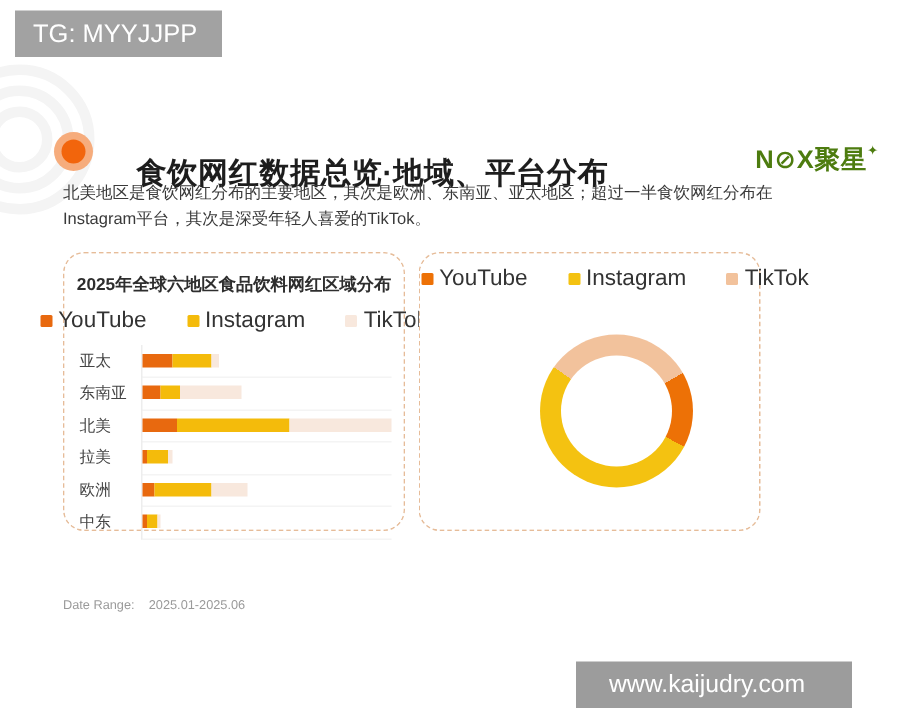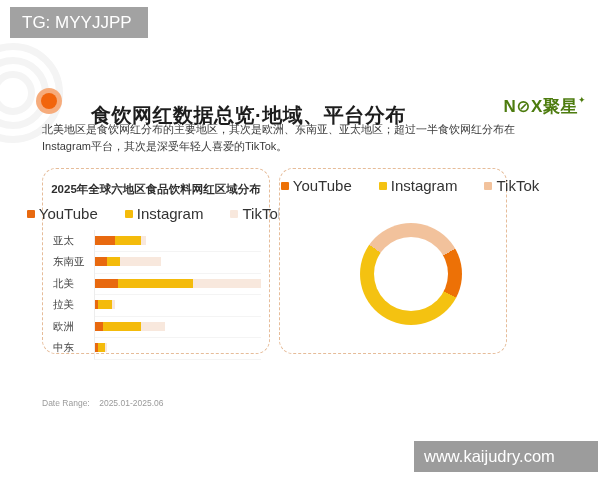--- a/index.html
+++ b/index.html
@@ -40,22 +40,22 @@
   .bar-area{flex:1;height:100%;display:flex;align-items:center;border-bottom:1px solid #f4f4f4;
             border-left:1px solid #ededed}
   .bar-stack{display:flex;height:9px;width:100%}
   .seg{height:9px;flex:none}
 
   .donut{position:absolute;left:80px;top:54px;width:102px;height:102px;border-radius:50%}
   .donut::after{content:"";position:absolute;left:14px;top:14px;width:74px;height:74px;border-radius:50%;background:#fff}
 
   .source{position:absolute;left:42px;top:373px;font-size:8.5px;line-height:12px;color:#9a9a9a;white-space:pre}
 
-  .watermark{position:absolute;left:414px;top:441px;width:184px;height:31px;box-sizing:border-box;
-             background:#9C9C9C;color:#fff;font-size:16.5px;line-height:31px;padding-left:10px}
+  .watermark{position:absolute;left:384px;top:441px;width:184px;height:31px;box-sizing:border-box;
+             background:#9C9C9C;color:#fff;font-size:16.5px;line-height:31px;padding-left:22px}
 </style>
 </head>
 <body>
 
 <div class="page">
 
   <div class="banner">TG: MYYJJPP</div>
 
   <div class="ripple">
     <span class="r1"></span>

